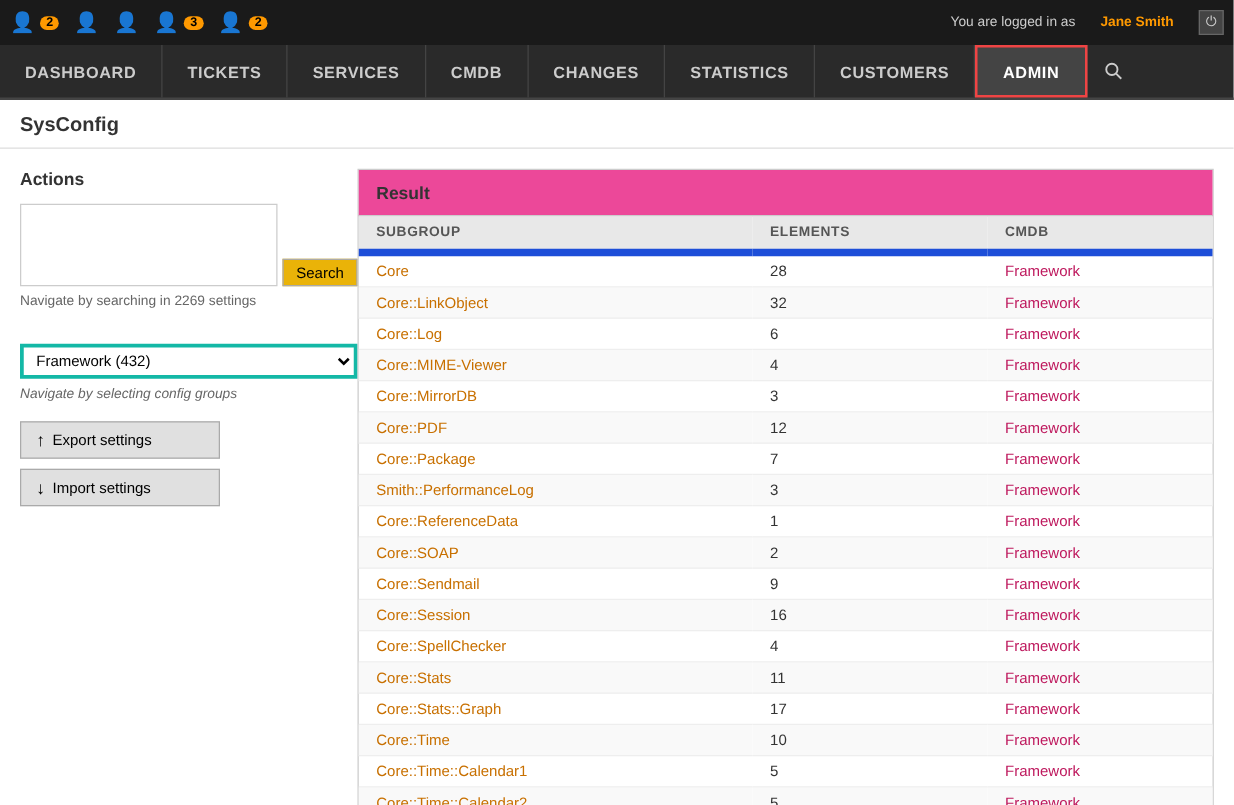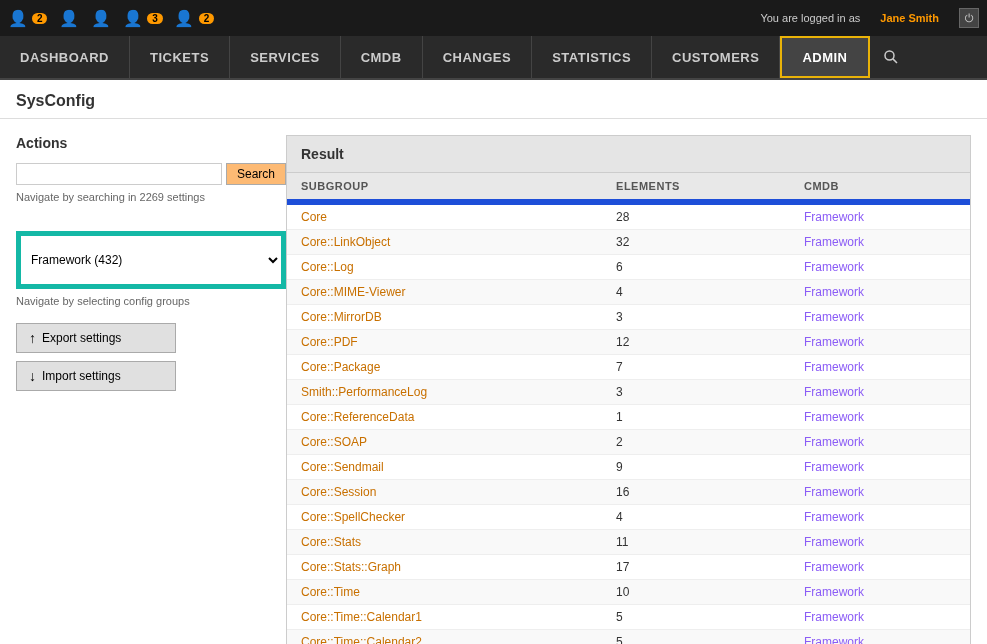--- a/index.html
+++ b/index.html
@@ -27,61 +27,61 @@
       align-items: stretch;
       height: 44px;
       border-bottom: 2px solid #444;
     }
     .nav-item {
       display: flex; align-items: center; padding: 0 20px;
       color: #ccc; font-size: 13px; font-weight: bold;
       cursor: pointer; border-right: 1px solid #444; text-decoration: none;
       letter-spacing: 0.5px;
     }
-    .nav-item.active { background: #444; color: #fff; border: 2px solid #eab308; }
+    .nav-item.active { background: #444; color: #fff; border: 2px solid #ef4444; }
     .nav-search { display: flex; align-items: center; padding: 0 12px; color: #ccc; cursor: pointer; }
     .nav-search svg { width: 18px; height: 18px; fill: #ccc; }
 
     
     .page-title { padding: 12px 16px 8px; font-size: 16px; font-weight: bold; color: #333; border-bottom: 1px solid #ddd; }
 
     
     .content-area { display: flex; gap: 0; padding: 16px; }
 
     
     .sidebar { width: 270px; min-width: 270px; }
     .sidebar-section-title { font-size: 14px; font-weight: bold; color: #333; margin-bottom: 12px; }
 
     .search-row { display: flex; gap: 4px; margin-bottom: 6px; }
     .search-input { flex: 1; border: 1px solid #ccc; padding: 3px 6px; font-size: 12px; }
-    .search-btn { background: #fdba74; border: 1px solid #aaa; padding: 3px 10px; cursor: pointer; font-size: 12px; }
+    .search-btn { background: #eab308; border: 1px solid #aaa; padding: 3px 10px; cursor: pointer; font-size: 12px; margin-top: 44px; }
     .search-hint { font-size: 11px; color: #666; margin-bottom: 28px; }
 
     .dropdown-row { display: flex; gap: 4px; margin-bottom: 6px; }
-    .group-select { flex: 1; border: 5px solid #14b8a6; padding: 16px 6px; font-size: 12px; background: #fff; }
-    .dropdown-hint { font-size: 11px; color: #666; margin-bottom: 16px; }
+    .group-select { flex: 1; border: 3px solid #14b8a6; padding: 3px 6px; font-size: 12px; background: #fff; }
+    .dropdown-hint { font-size: 11px; color: #666; margin-bottom: 16px; font-style: italic; }
 
     .action-btn {
       display: flex; align-items: center; gap: 6px;
       background: #e0e0e0; border: 1px solid #aaa;
       padding: 6px 12px; cursor: pointer; font-size: 12px;
       margin-bottom: 8px; width: 160px;
     }
     .btn-icon { font-size: 14px; }
 
     
     .result-panel { flex: 1; border: 1px solid #ccc; }
-    .result-title { font-size: 14px; font-weight: bold; padding: 10px 14px; color: #333; border-bottom: 1px solid #ccc; background: #e5e5e5; }
+    .result-title { font-size: 14px; font-weight: bold; padding: 10px 14px; color: #333; border-bottom: 1px solid #ccc; background: #ec4899; }
     .result-table { width: 100%; border-collapse: collapse; }
     .result-table th { background: #e8e8e8; padding: 7px 14px; text-align: left; font-size: 11px; font-weight: bold; color: #555; border-bottom: 6px solid #1d4ed8; letter-spacing: 0.5px; }
     .result-table td { padding: 5px 14px; border-bottom: 1px solid #eee; font-size: 12px; }
     .result-table tr:nth-child(even) td { background: #f9f9f9; }
     .subgroup-link { color: #c87000; text-decoration: none; }
     .elements-cell { color: #333; }
-    .group-cell { color: #8b5cf6; }
+    .group-cell { color: #be185d; }
 
     
     .user-icon { font-size: 16px; color: #c8a000; }
   </style>
 </head>
 <body>
 
 <div class="top-bar">
   <div class="top-bar-left">
     <div class="avatar-group">

